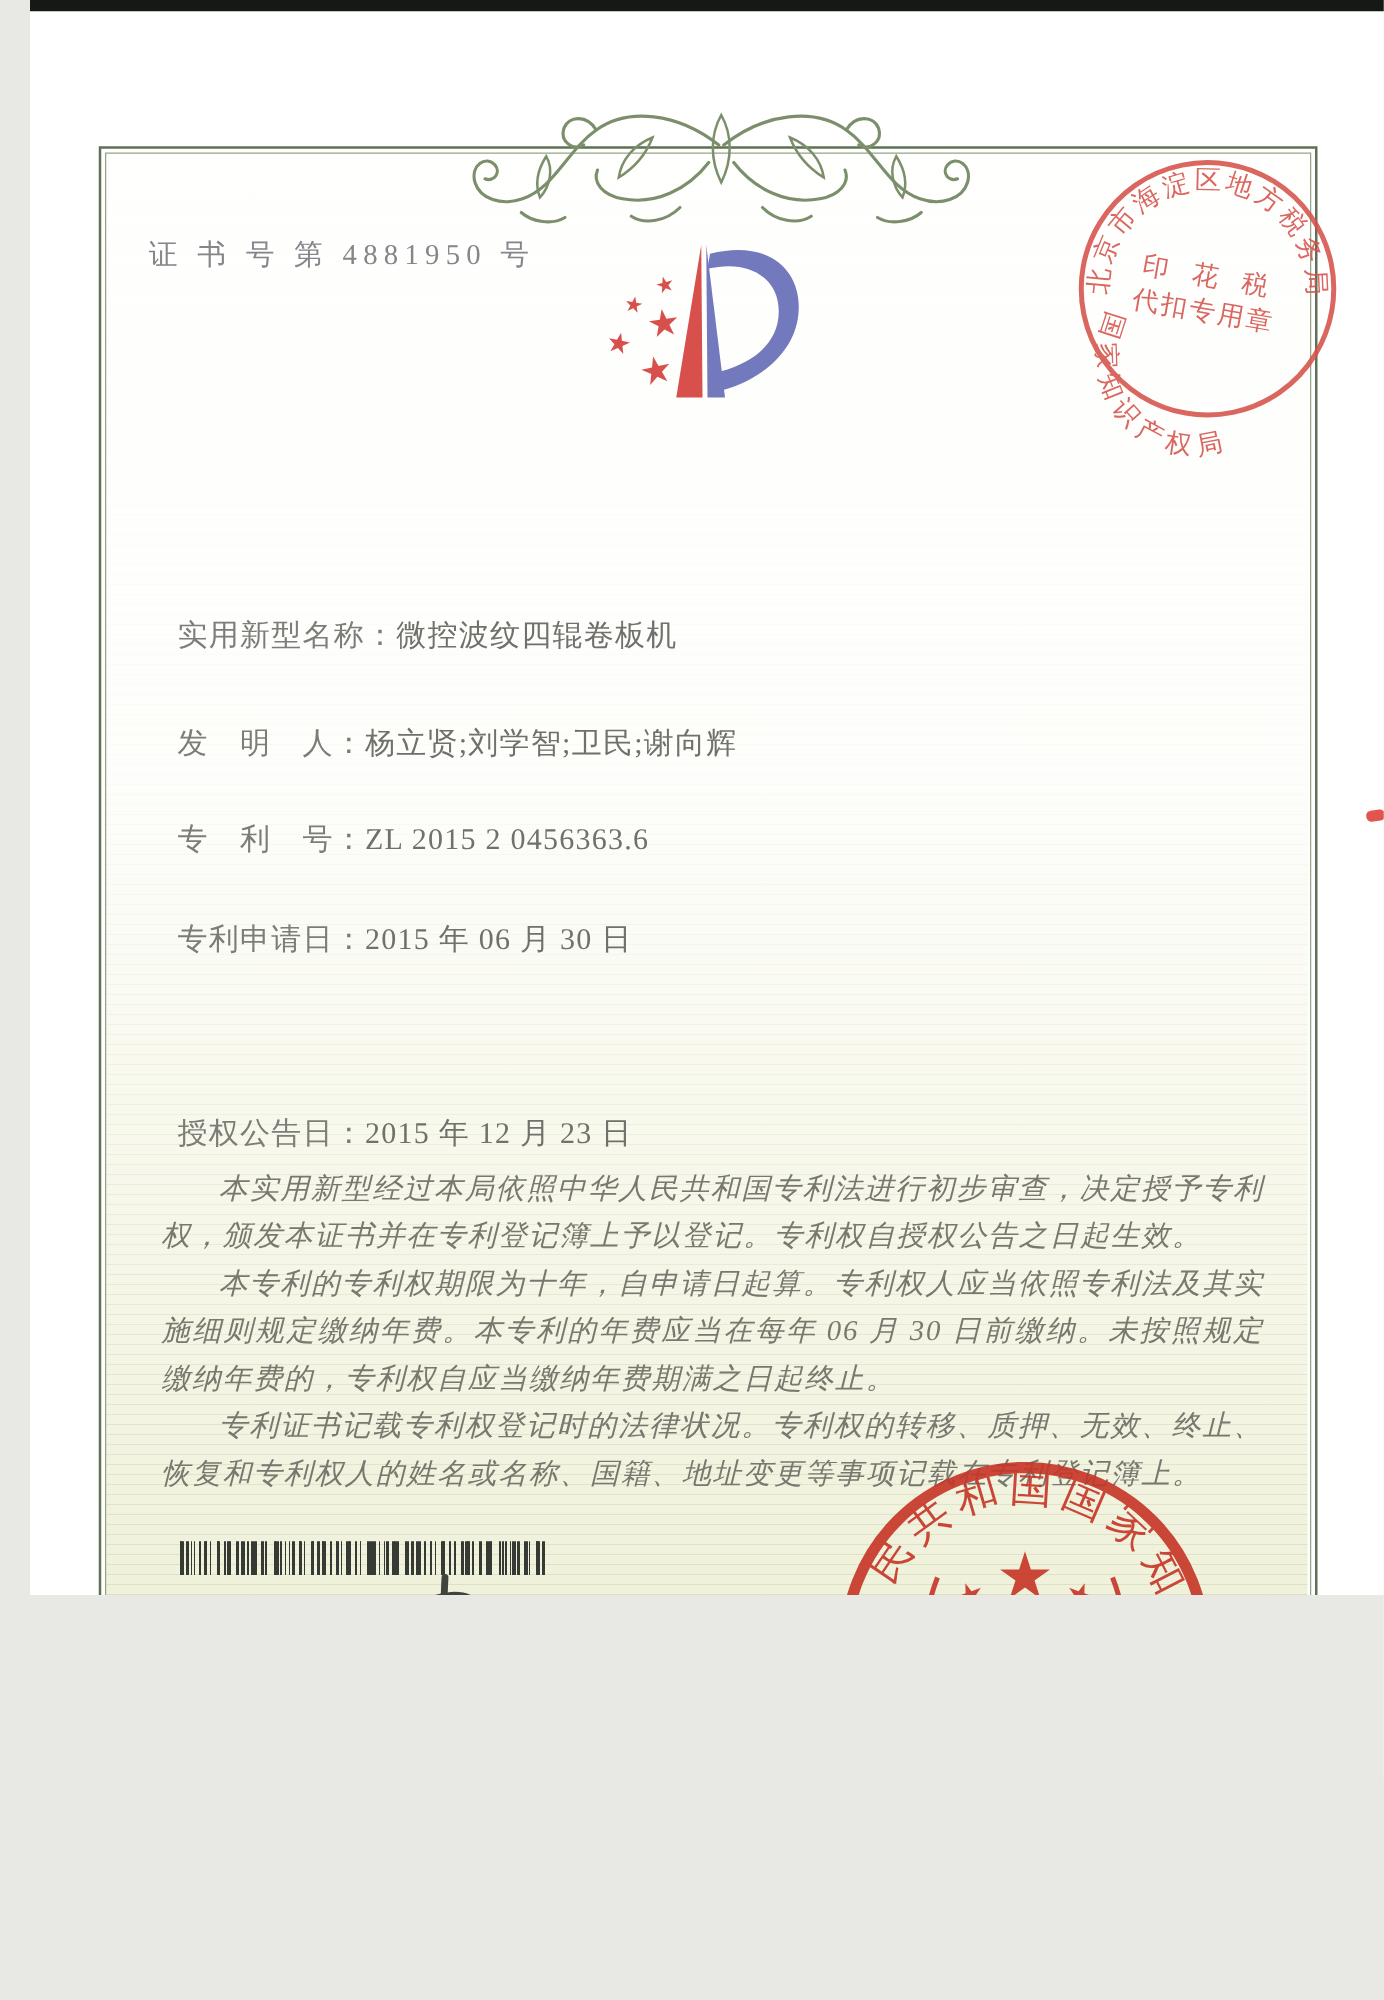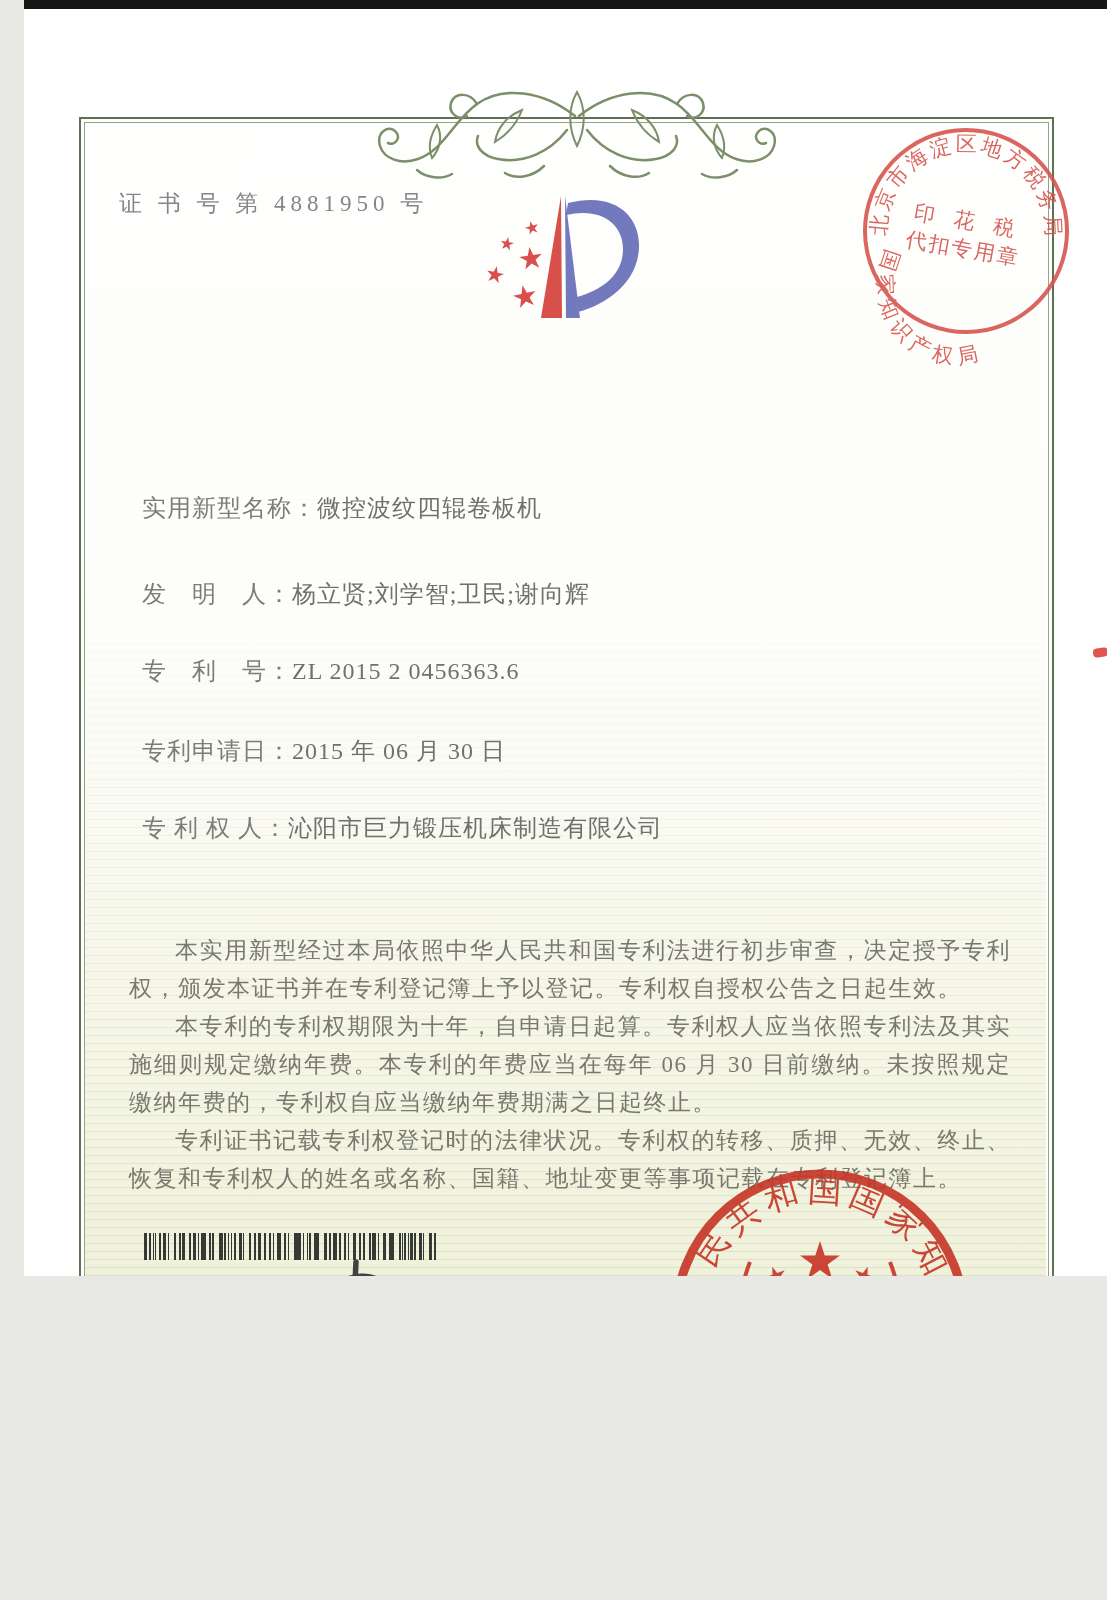--- a/index.html
+++ b/index.html
@@ -22,21 +22,21 @@
       linear-gradient(180deg,#fafaf0 0%,#f2f3de 55%,#edefd6 100%);}
   .txt{position:absolute;color:#75756e;}
   .cert-no{left:95px;top:188px;font-size:23px;letter-spacing:5px;color:#85858a;}
   .title{left:55px;top:346px;width:971px;text-align:center;font-size:55px;
          letter-spacing:16px;color:#5d5d56;}
   .field{left:118px;font-size:24px;letter-spacing:1px;white-space:nowrap;}
   .field .lab{color:#7d7d78;}
   .field .val{color:#71716b;}
   .body-text{left:105px;top:932px;width:882px;font-size:23px;line-height:38px;
              color:#78786f;text-align:justify;letter-spacing:1.5px;}
-  .body-text p{margin:0;text-indent:2em;}
+  .body-text p{margin:0;text-indent:2em;font-style:italic;}
   .barcode{position:absolute;left:120px;top:1233px;width:292px;height:27px;
     background:
       repeating-linear-gradient(90deg,#353b34 0 2px,rgba(0,0,0,0) 2px 5px,#353b34 5px 7px,rgba(0,0,0,0) 7px 9px,#353b34 9px 10px,rgba(0,0,0,0) 10px 15px),
       repeating-linear-gradient(90deg,#353b34 0 3px,rgba(0,0,0,0) 3px 11px,#353b34 11px 12px,rgba(0,0,0,0) 12px 19px);}
   .officer{position:absolute;left:128px;font-family:"Liberation Sans",sans-serif;
            font-size:27px;color:#454540;letter-spacing:4px;}
   .footer{left:55px;top:1450px;width:971px;text-align:center;font-size:21px;
           letter-spacing:6px;color:#8b8b7f;}
   .seal-date{position:absolute;left:658px;top:1368px;font-size:27px;letter-spacing:2px;
              color:#cf392d;z-index:6;}
@@ -131,22 +131,22 @@
   </div>
   <div class="txt field" style="top:578px;">
     <span class="lab">发　明　人：</span><span class="val">杨立贤;刘学智;卫民;谢向辉</span>
   </div>
   <div class="txt field" style="top:655px;">
     <span class="lab">专　利　号：</span><span class="val">ZL 2015 2 0456363.6</span>
   </div>
   <div class="txt field" style="top:735px;">
     <span class="lab">专利申请日：</span><span class="val">2015 年 06 月 30 日</span>
   </div>
-  <div class="txt field" style="top:812px;">
-    <span class="lab">专 利 权 人：</span><span class="val">沁阳市巨力锻压机床制造有限公司</span>
+  <div class="txt field" style="top:890px;">
+    <span class="lab">授权公告日：</span><span class="val">2015 年 12 月 23 日</span>
   </div>
 
   <div class="txt body-text">
     <p>本实用新型经过本局依照中华人民共和国专利法进行初步审查，决定授予专利权，颁发本证书并在专利登记簿上予以登记。专利权自授权公告之日起生效。</p>
     <p>本专利的专利权期限为十年，自申请日起算。专利权人应当依照专利法及其实施细则规定缴纳年费。本专利的年费应当在每年 06 月 30 日前缴纳。未按照规定缴纳年费的，专利权自应当缴纳年费期满之日起终止。</p>
     <p>专利证书记载专利权登记时的法律状况。专利权的转移、质押、无效、终止、恢复和专利权人的姓名或名称、国籍、地址变更等事项记载在专利登记簿上。</p>
   </div>
 
   <div class="barcode"></div>
 

